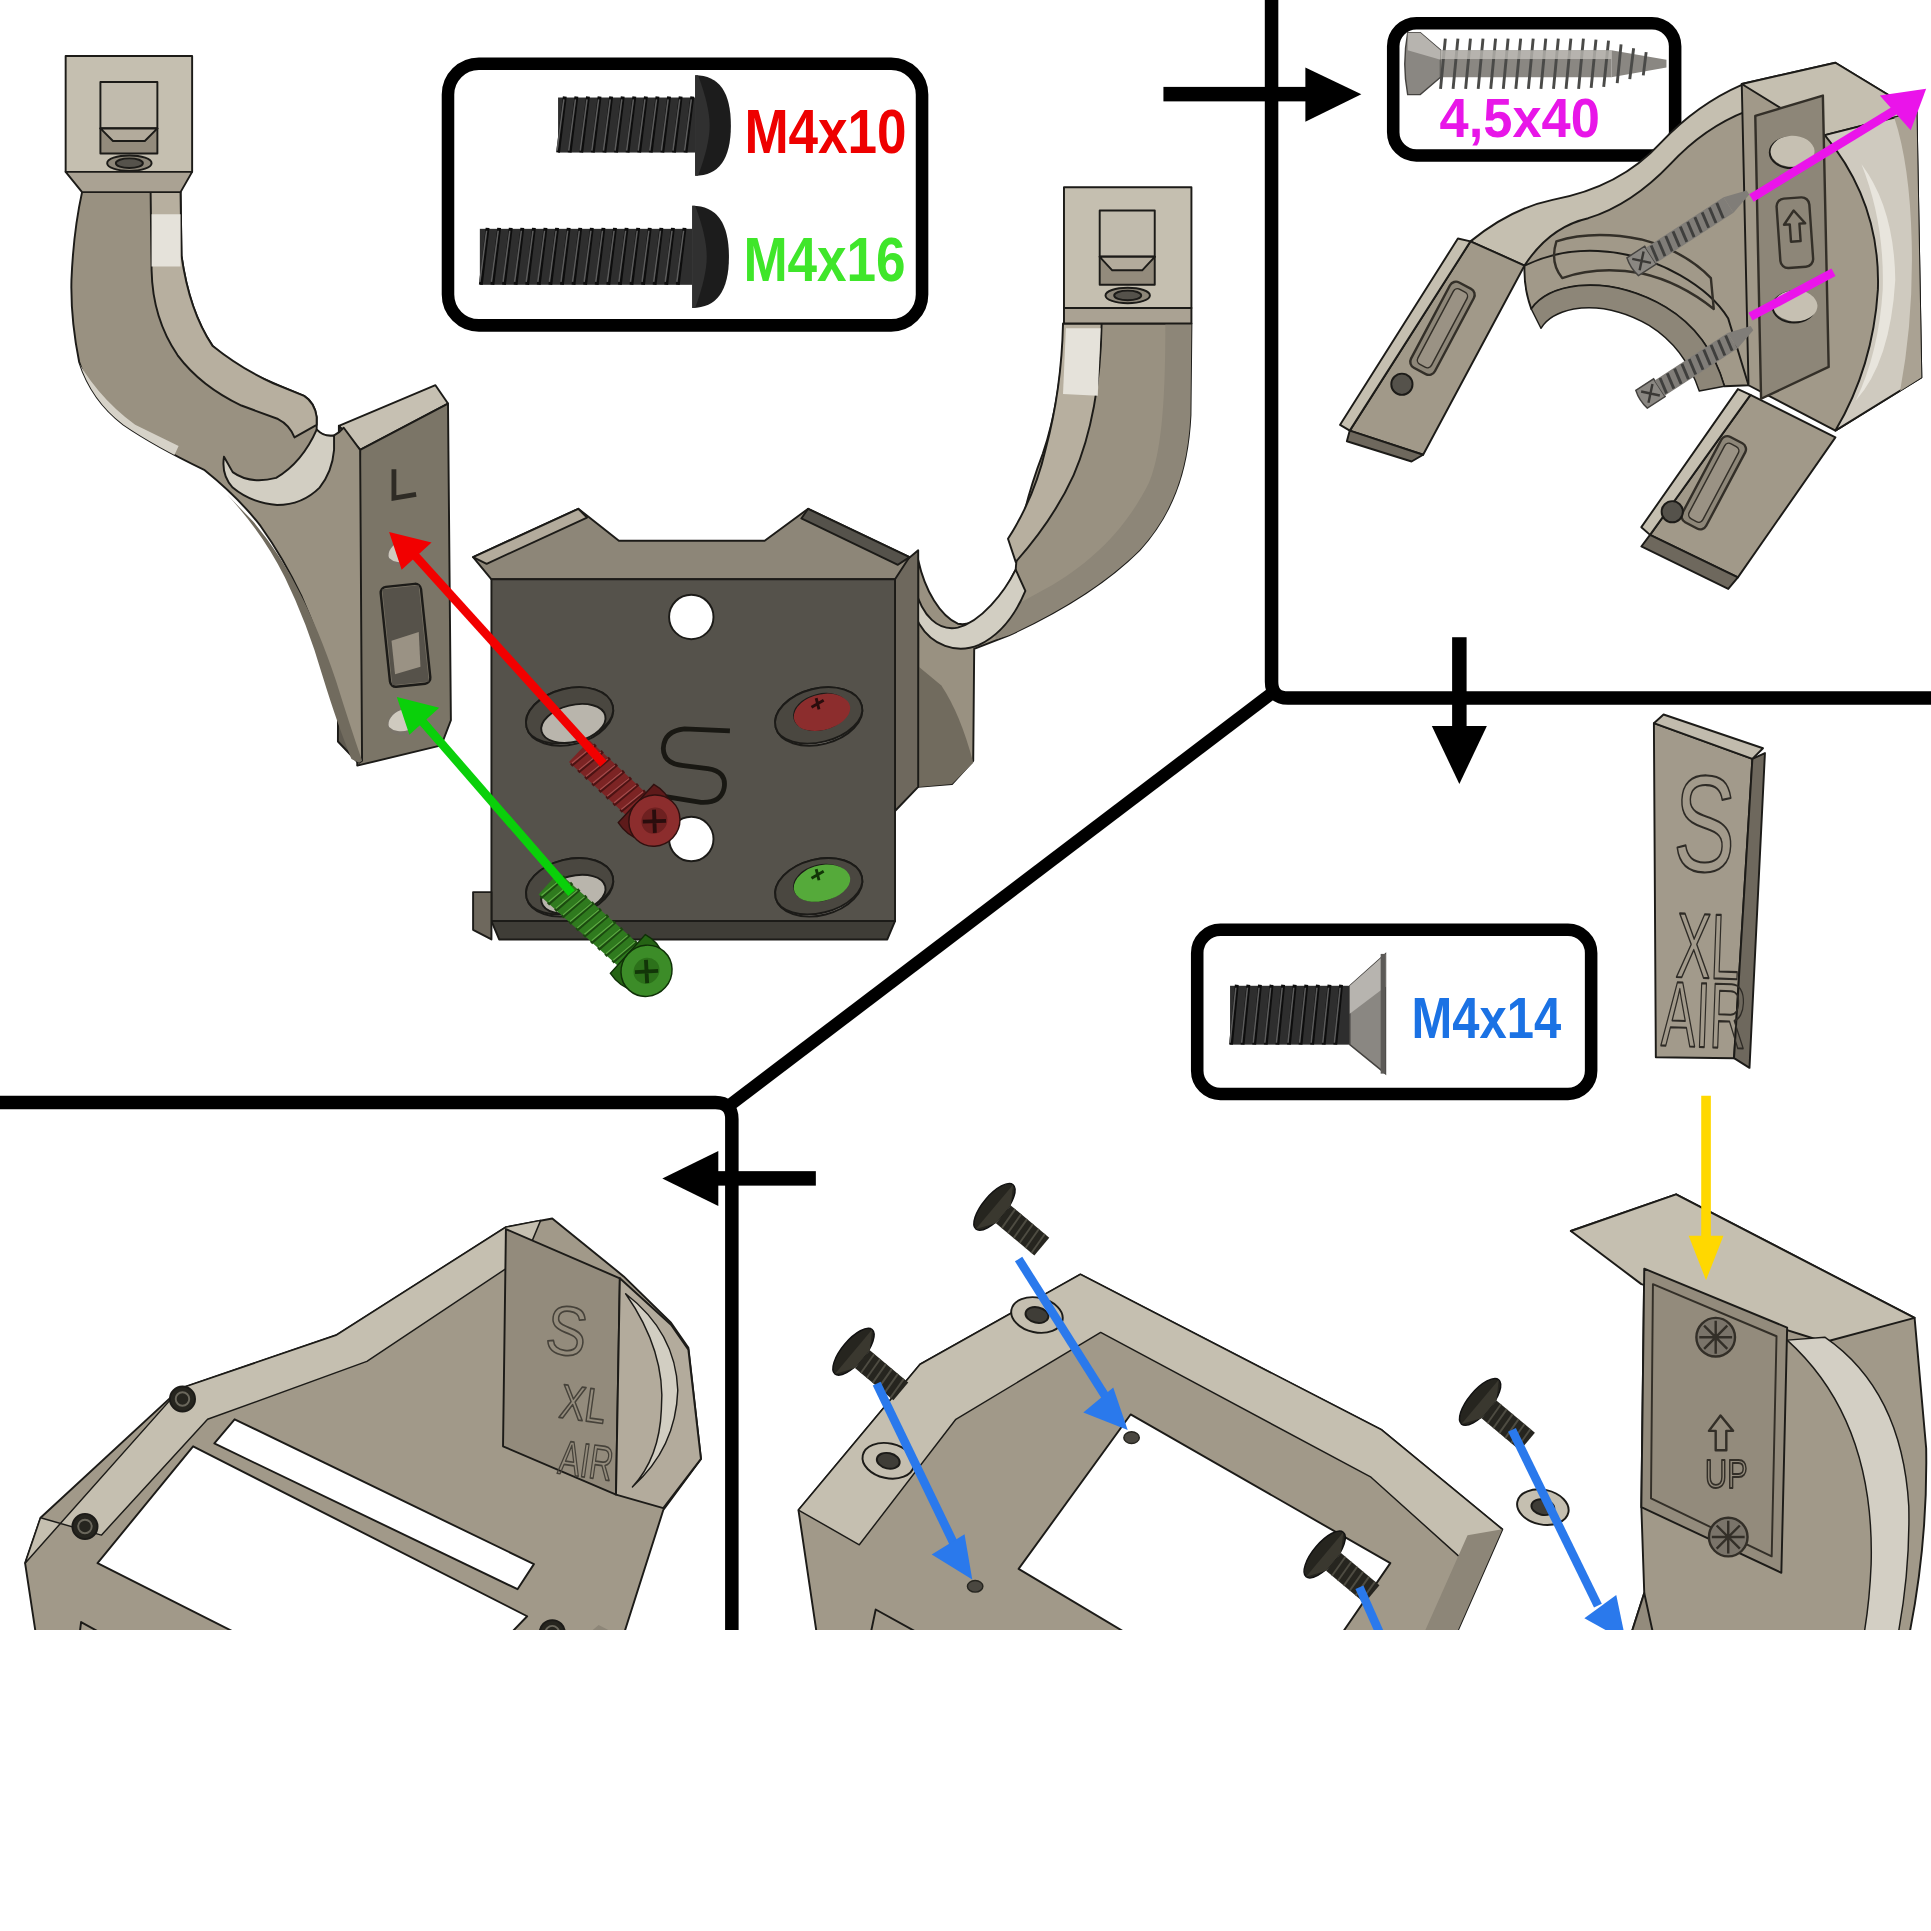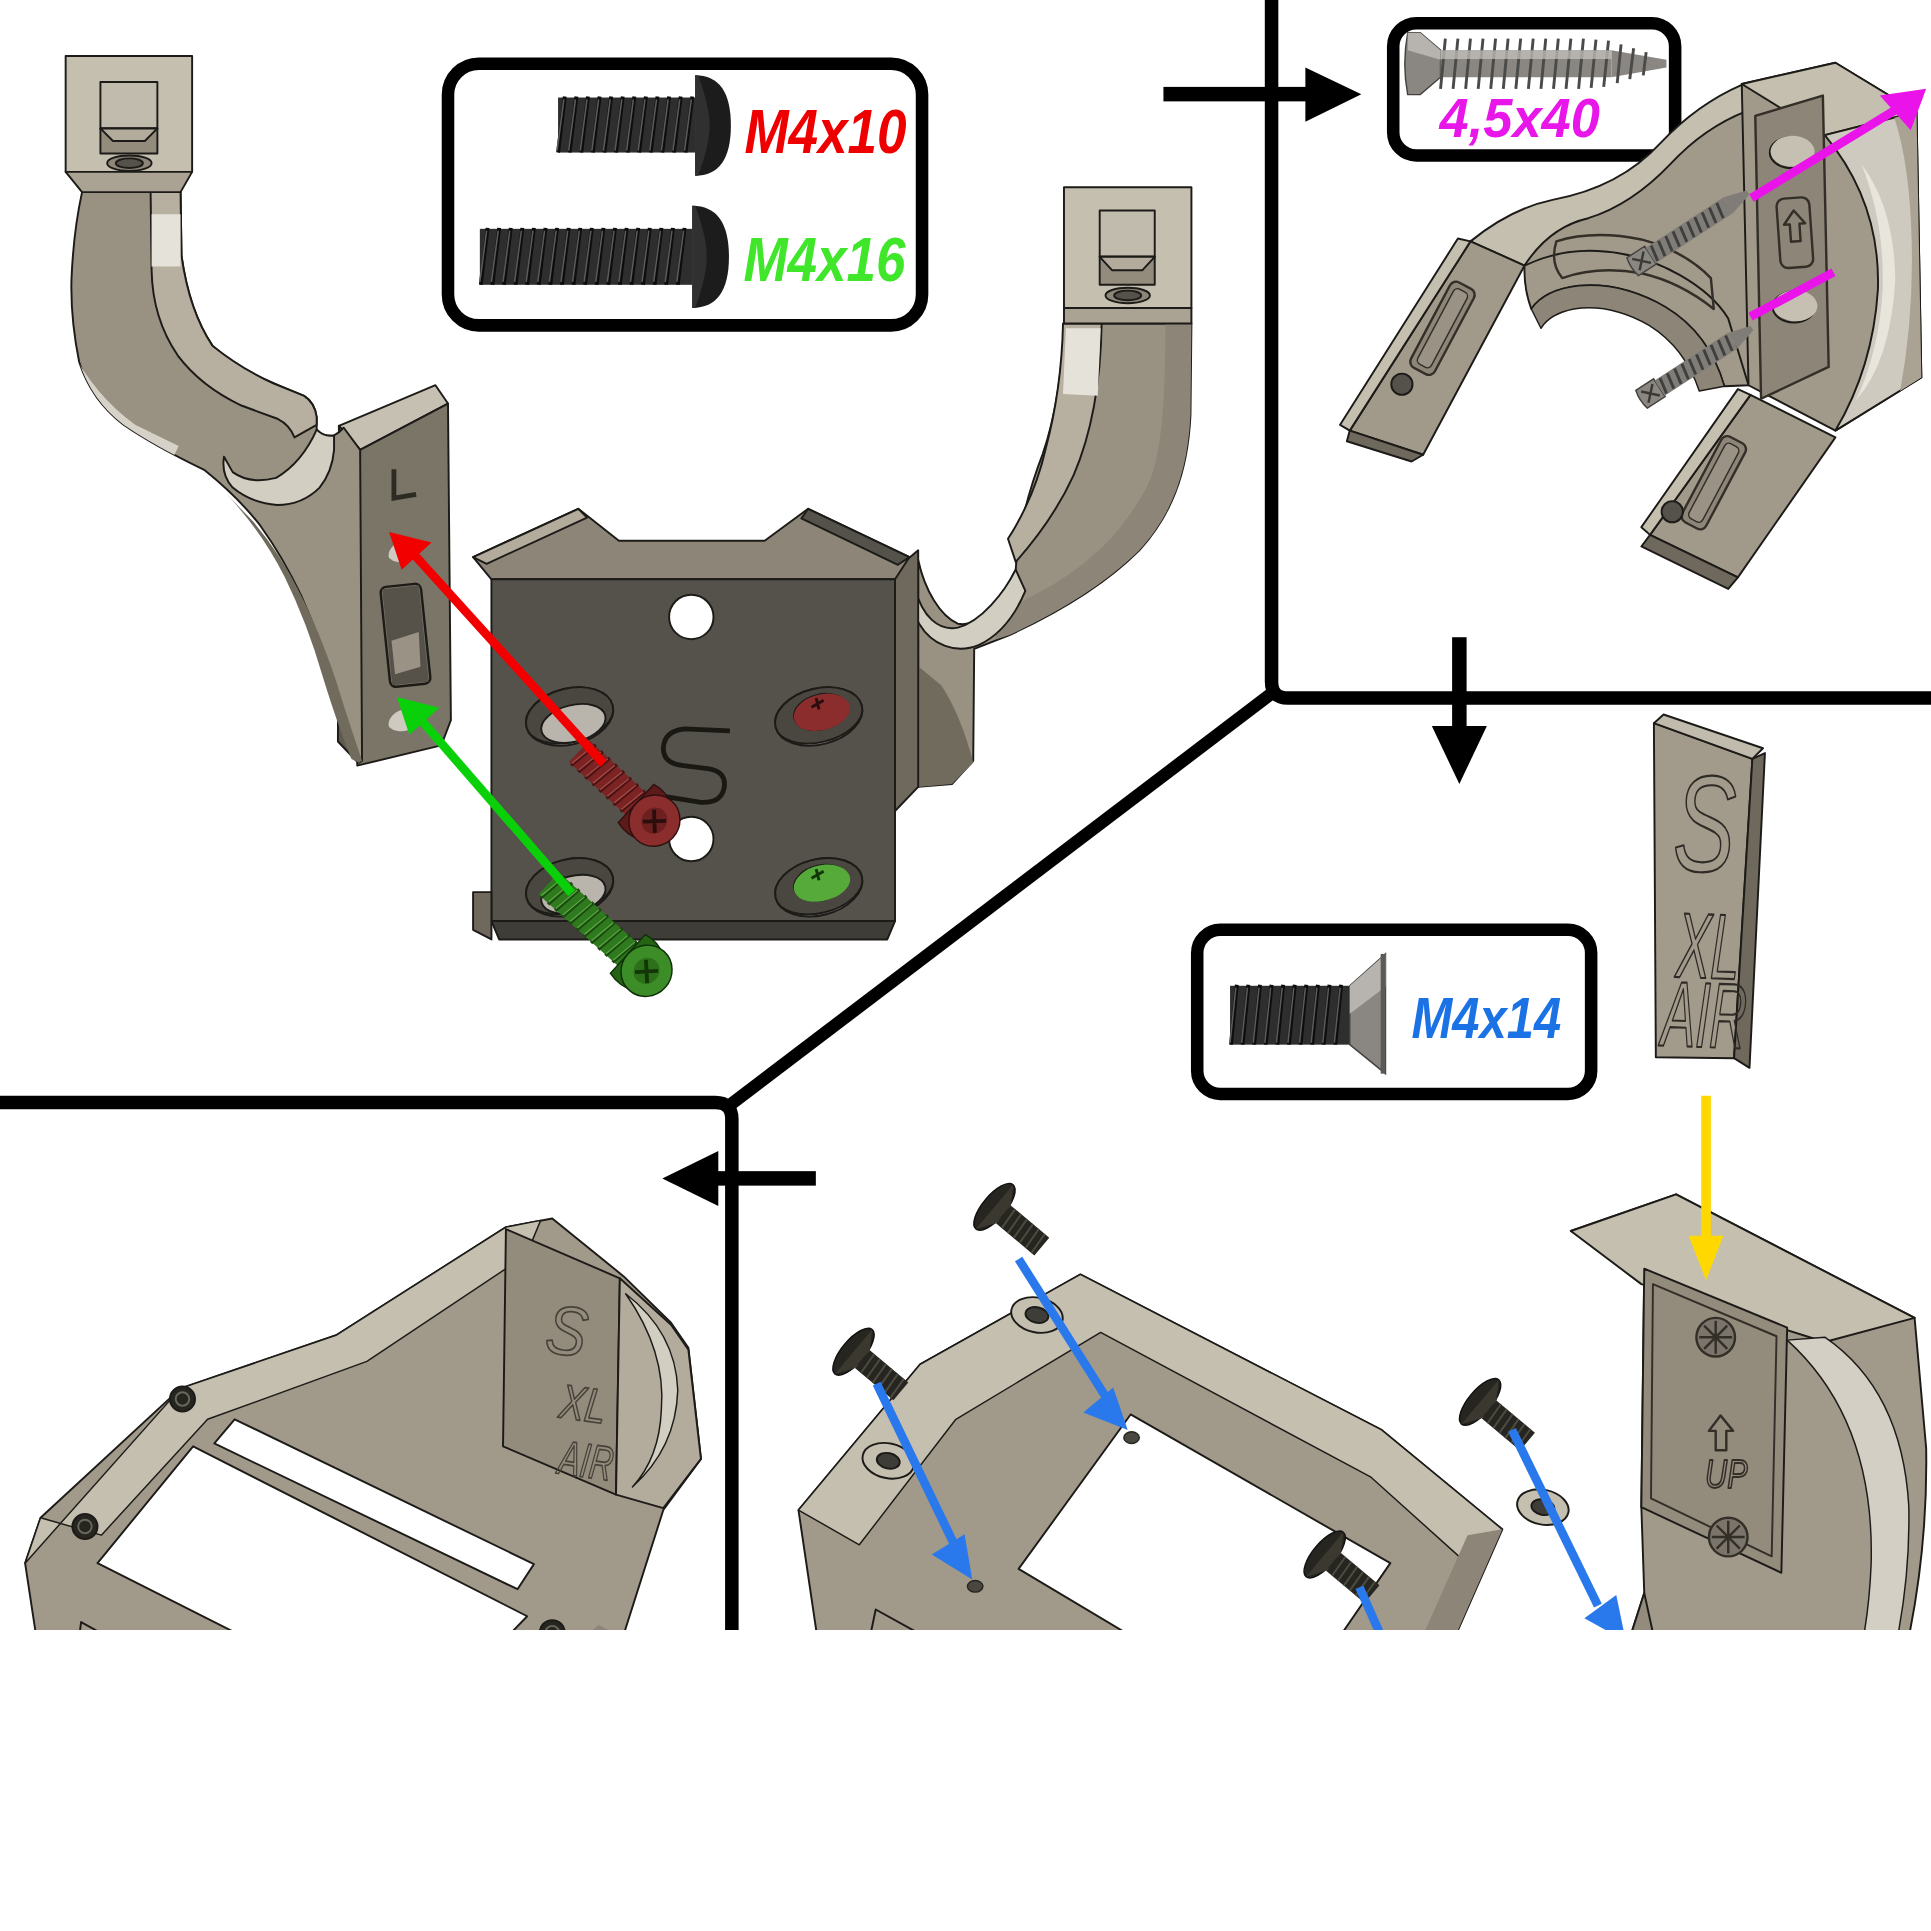--- a/index.html
+++ b/index.html
@@ -1,17 +1,17 @@
 <!DOCTYPE html>
 <html><head>
 <meta charset="utf-8">
 <style>
 html,body{margin:0;padding:0;background:#fff;}
 #page{width:1931px;height:1630px;position:relative;overflow:hidden;
-font-family:"Liberation Sans", sans-serif;font-style:italic;}
+font-family:"Liberation Sans", sans-serif;}
 </style>
 </head>
 <body>
 <div id="page">
 <svg width="1931" height="1931" viewBox="0 0 2000 2000" xmlns="http://www.w3.org/2000/svg">
 <rect width="2000" height="2000" fill="#ffffff"></rect>
 
 <g stroke="#000" fill="none">
   <path d="M1317,0 L1317,706 Q1317,723 1334,723 L2000,723" stroke-width="14"></path>
   <path d="M0,1142 L741,1142 Q758,1142 758,1159 L758,2000" stroke-width="14"></path>

